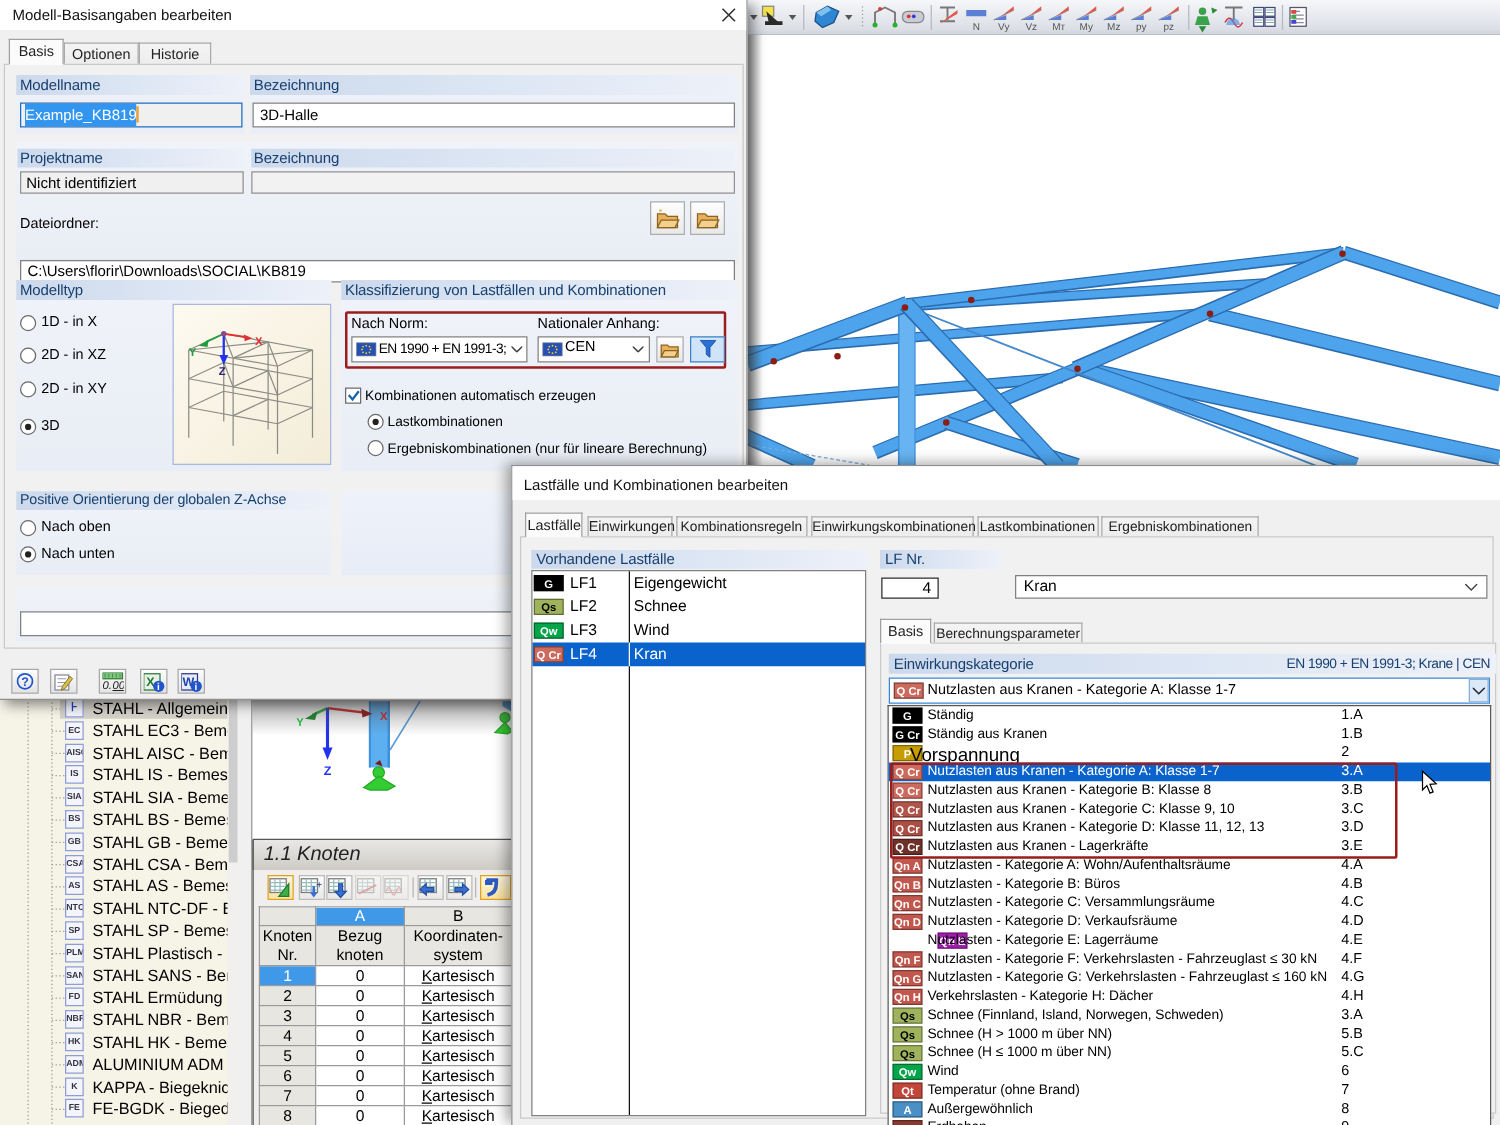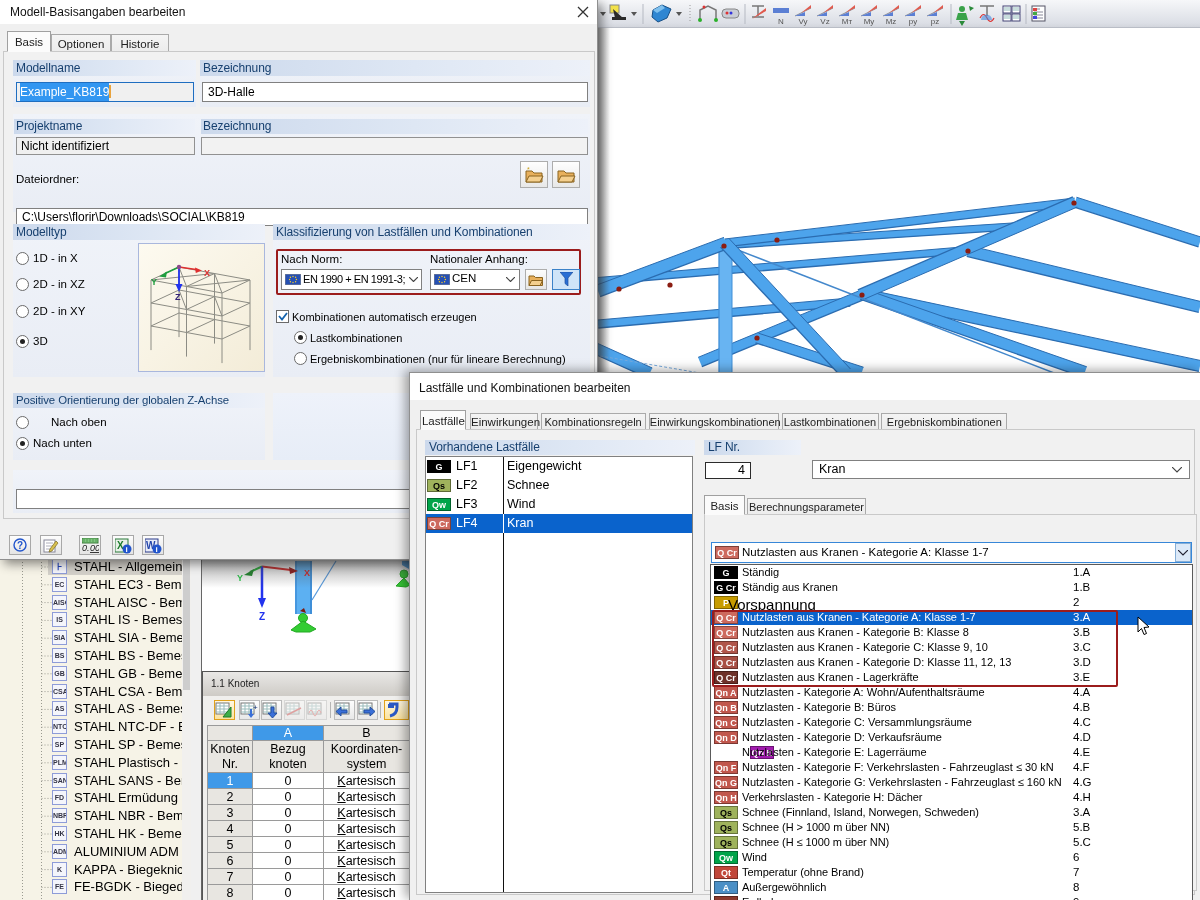--- a/index.html
+++ b/index.html
@@ -11,21 +11,21 @@
 #miniview{left:202px;top:556px;width:207px;height:116px;background:#fff;border-bottom:1px solid #555;}
 #minishadow{left:202px;top:560px;width:207px;height:28px;background:linear-gradient(rgba(80,80,80,.5),rgba(120,120,120,0));}
 #nav{left:0;top:556px;width:202px;height:344px;background:#f6f3e7;border-right:1px solid #666;}
 .tico{position:absolute;left:52px;width:15px;height:15px;border:1px solid #8e9cd8;background:#f4f5fb;font-size:7px;font-weight:bold;color:#334;text-align:center;line-height:14px;overflow:hidden;}
 .ttxt{position:absolute;left:74px;white-space:nowrap;}
 #navsb{left:182px;top:556px;width:9px;height:344px;background:#f1f0ee;}
 #navthumb{left:183px;top:560px;width:7px;height:130px;background:#cdcdcd;}
 #navsplit{left:191px;top:556px;width:10px;height:344px;background:#f0f0f0;}
 
 #tpanel{left:202px;top:672px;width:207px;height:228px;background:#f0efed;border-left:1px solid #555;}
-#thead{left:202px;top:672px;width:207px;height:24px;background:linear-gradient(#e9e8e6,#cecbc6);border-left:1px solid #555;font-size:10px;color:#222;line-height:24px;padding-left:8px;}
+#thead{left:202px;top:672px;width:207px;height:24px;background:linear-gradient(#e9e8e6,#cecbc6);border-left:1px solid #555;font-size:16px;color:#222;line-height:24px;padding-left:8px;font-style:italic;}
 .ticon{position:absolute;top:700px;width:21px;height:20px;border:1px solid #bbb;background:linear-gradient(#fdfdfd,#e8e8e8);}
 .ticon.hl{border:1px solid #e0a11b;background:linear-gradient(#fff8e2,#fbe3a0);}
 .ticon.off{opacity:.45;}
 table.grid{position:absolute;left:207px;top:725px;border-collapse:collapse;font-size:12.5px;table-layout:fixed;background:#fff;}
 table.grid td{border:1px solid #9a9a9a;text-align:center;padding:0;overflow:hidden;white-space:nowrap;}
 td.hdr{background:#e8e6e1;}
 td.sel{background:#3f99e8;color:#fff;}
 td.kart{text-align:left;padding-left:6px;}
 
 .dlg{background:#f0f0f0;}
@@ -509,21 +509,21 @@
       <path d="M1 4 l3 3.5 L9 1" fill="none" stroke="#1563ad" stroke-width="1.8"></path>
     </svg>
 <div class="lbl" style="left:292px;top:311px;font-size:11px;">Kombinationen automatisch erzeugen</div>
 <div class="radio on" style="left:294px;top:331px;"></div>
     <div class="lbl" style="left:310px;top:332px;font-size:11px;">Lastkombinationen</div>
 <div class="radio" style="left:294px;top:352px;"></div>
     <div class="lbl" style="left:310px;top:353px;font-size:11px;">Ergebniskombinationen (nur für lineare Berechnung)</div>
 <div class="grp" style="left:13px;top:393px;width:252px;height:67px;"></div>
 <div class="band" style="left:13px;top:393px;width:252px;height:15px;line-height:15px;padding-left:3px;font-size:11.4px;">Positive Orientierung der globalen Z-Achse</div>
 <div class="radio" style="left:16px;top:416px;"></div>
-    <div class="lbl" style="left:51px;top:416px;">Nach oben</div>
+    <div class="lbl" style="left:33px;top:416px;">Nach oben</div>
 <div class="radio on" style="left:16px;top:437px;"></div>
     <div class="lbl" style="left:33px;top:437px;">Nach unten</div>
 <div class="grp" style="left:273px;top:393px;width:317px;height:67px;background:linear-gradient(#eef2fa,#e7edf7);"></div>
 <div class="grp" style="left:13px;top:470px;width:577px;height:43px;"></div>
 <div class="tb" style="left:16px;top:489px;width:571px;height:20px;"></div>
 <div class="abs" style="left:9px;top:535px;width:22px;height:20px;border:1px solid #a8a8a8;background:linear-gradient(#fdfdfd,#e4e4e4);"></div>
 <div class="abs" style="left:40px;top:535px;width:22px;height:20px;border:1px solid #a8a8a8;background:linear-gradient(#fdfdfd,#e4e4e4);"></div>
 <div class="abs" style="left:79px;top:535px;width:22px;height:20px;border:1px solid #a8a8a8;background:linear-gradient(#fdfdfd,#e4e4e4);"></div>
 <div class="abs" style="left:112px;top:535px;width:22px;height:20px;border:1px solid #a8a8a8;background:linear-gradient(#fdfdfd,#e4e4e4);"></div>
 <div class="abs" style="left:142px;top:535px;width:22px;height:20px;border:1px solid #a8a8a8;background:linear-gradient(#fdfdfd,#e4e4e4);"></div>
@@ -584,20 +584,21 @@
 <div class="lbl" style="left:97px;top:143.0px;color:#fff;font-size:12.5px;">Kran</div>
 <div class="band" style="left:294px;top:67px;width:97px;height:15px;line-height:15px;padding-left:4px;">LF Nr.</div>
 <div class="tb" style="left:295px;top:89px;width:46px;height:17px;border:1px solid #2b2b2b;text-align:right;line-height:15px;padding-right:5px;font-size:12.5px;">4</div>
 <div class="tb" style="left:402px;top:87px;width:378px;height:19px;line-height:17px;padding-left:6px;font-size:12.5px;">Kran</div>
 <svg class="abs" style="left:762px;top:94px" width="10" height="6">
       <path d="M0 0 L5 5 L10 0" fill="none" stroke="#444" stroke-width="1.2"></path>
     </svg>
 <div class="tab on" style="left:294px;top:122px;width:41px;height:20px;line-height:20px;">Basis</div>
 <div class="tab" style="left:337px;top:125px;width:119px;height:17px;line-height:17px;font-size:11px;">Berechnungsparameter</div>
 <div class="abs" style="left:294px;top:141px;width:493px;height:377px;border:1px solid #c9c9c9;background:#f1f1f1;"></div>
+<div class="band" style="left:301px;top:150px;width:486px;height:16px;line-height:16px;padding-left:4px;">Einwirkungskategorie<span style="float:right;padding-right:5px;font-size:11px;letter-spacing:-0.4px;">EN 1990 + EN 1991-3; Krane | CEN</span></div>
 <div class="abs" style="left:301px;top:169px;width:481px;height:21px;background:#fff;border:1px solid #3787d8;"></div>
 <div class="bd" style="left:305px;top:173px;background:#cd6a5e;border:1px solid rgba(0,0,0,.4);">Q Cr</div>
 <div class="lbl" style="left:332px;top:173px;font-size:11.5px;">Nutzlasten aus Kranen - Kategorie A: Klasse 1-7</div>
 <div class="abs" style="left:765px;top:170px;width:16px;height:19px;background:#dce9f8;border:1px solid #86aed6;"></div>
 <svg class="abs" style="left:768px;top:177px" width="10" height="6">
       <path d="M0 0 L5 5 L10 0" fill="none" stroke="#223" stroke-width="1.2"></path>
     </svg>
 <div class="abs" style="left:300px;top:191px;width:483px;height:337px;background:#fff;border:1px solid #5a5a5a;border-bottom:none;"></div>
 <div class="bd" style="left:304px;top:193px;background:#000000;color:#fff;border:1px solid rgba(0,0,0,.35);">G</div>
 <div class="lbl" style="left:332px;top:193px;font-size:11px;letter-spacing:-0.05px;color:#000;">Ständig</div>

